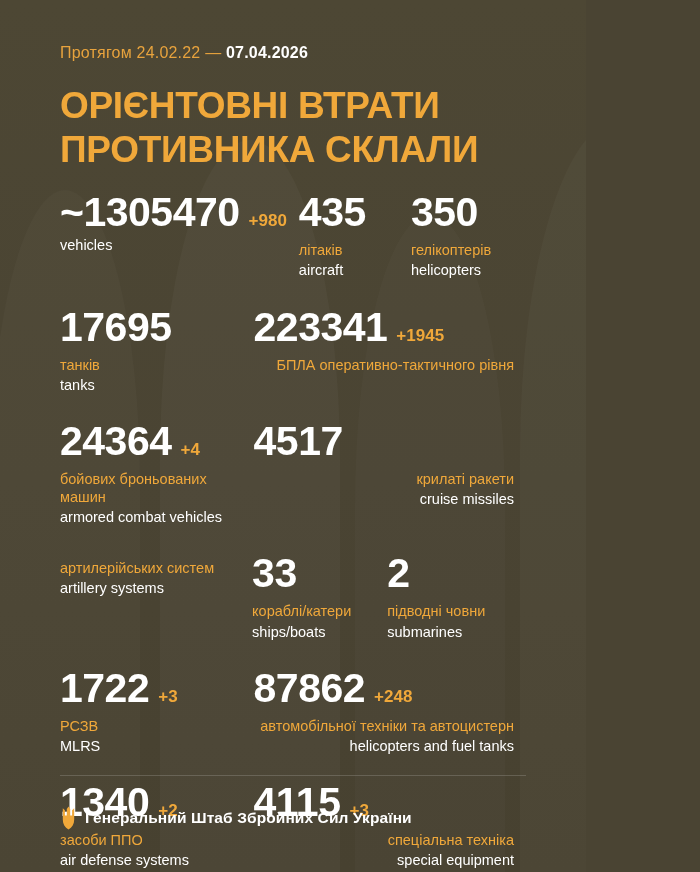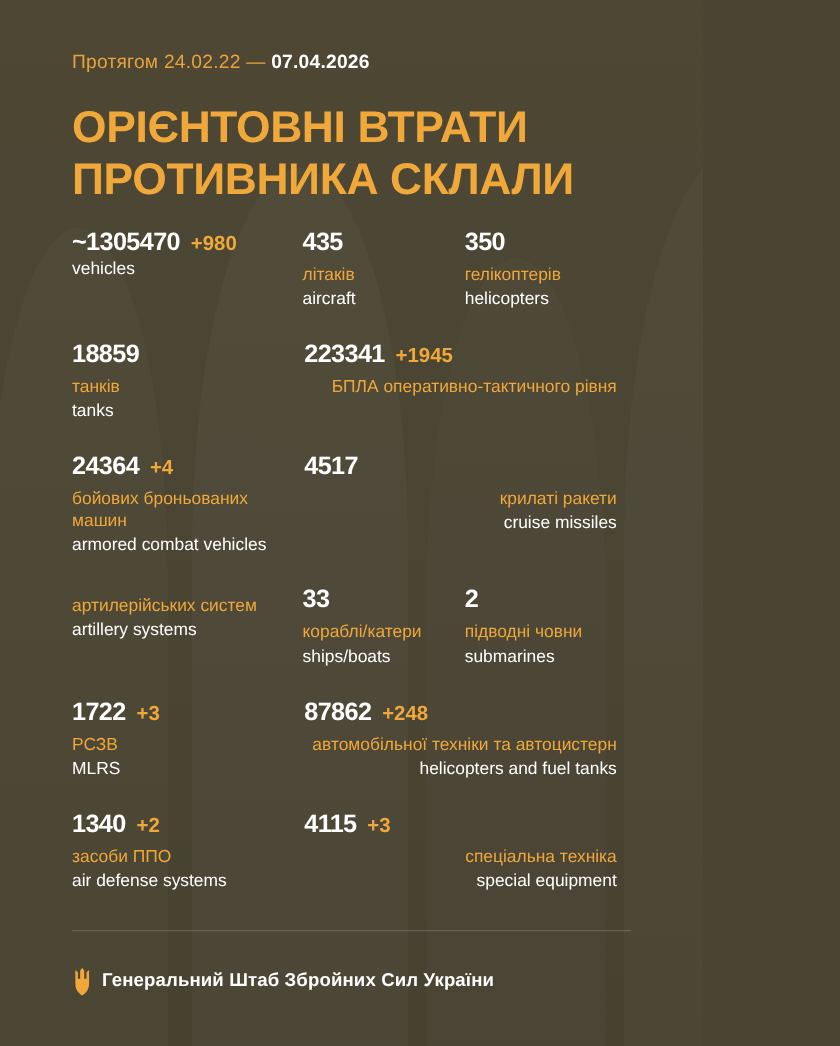--- a/index.html
+++ b/index.html
@@ -86,21 +86,21 @@
   .col-c { width: 190px; }
   .col-wide { width: 375px; text-align: right; }
 
   .value-line {
     display: flex;
     align-items: baseline;
     gap: 9px;
     white-space: nowrap;
   }
   .value {
-    font-size: 21px;
+    font-size: 41px;
     font-weight: bold;
     color: #ffffff;
     line-height: 1.05;
     letter-spacing: -0.5px;
   }
   .delta {
     font-size: 17px;
     font-weight: bold;
     color: #f0a83a;
     line-height: 1;
@@ -199,21 +199,21 @@
             <span class="delta"></span>
           </div>
           <div class="label-ua">гелікоптерів</div>
           <div class="label-en">helicopters</div>
         </div>
       </div>
 
       <div class="stat-row">
         <div class="stat col-a">
           <div class="value-line">
-            <span class="value">18859</span>
+            <span class="value">17695</span>
             <span class="delta"></span>
           </div>
           <div class="label-ua">танків</div>
           <div class="label-en">tanks</div>
         </div>
         <div class="stat col-wide">
           <div class="value-line">
             <span class="value">223341</span>
             <span class="delta">+1945</span>
           </div>

